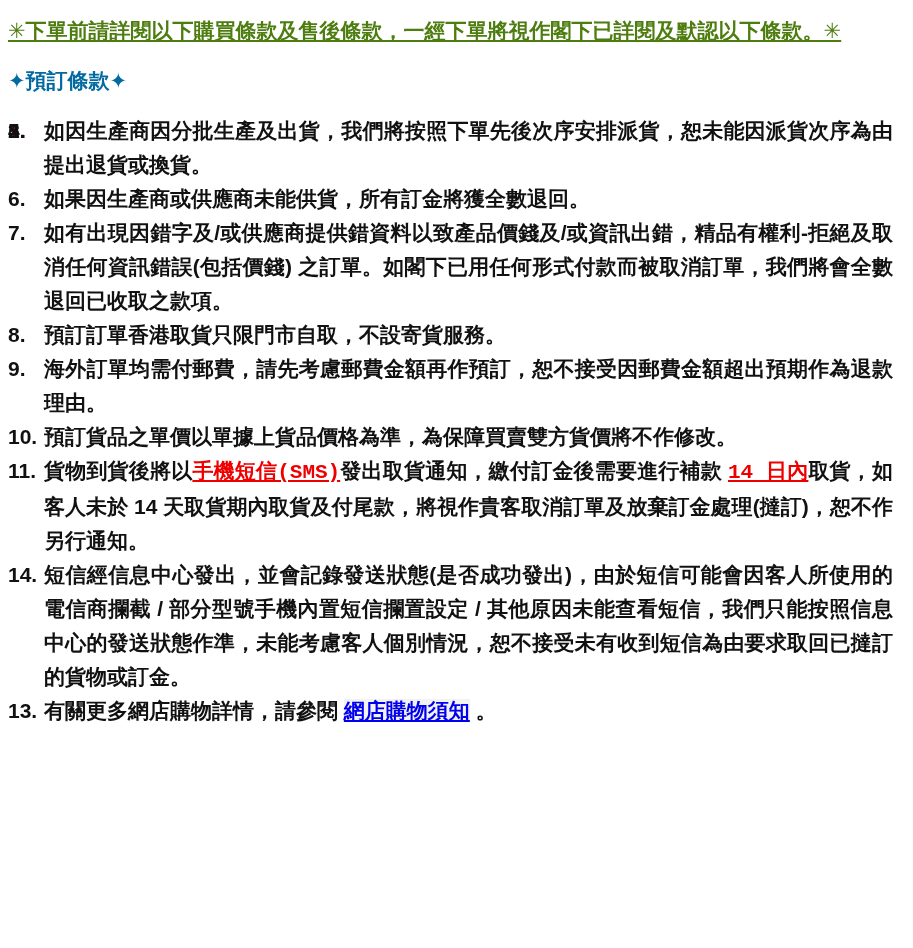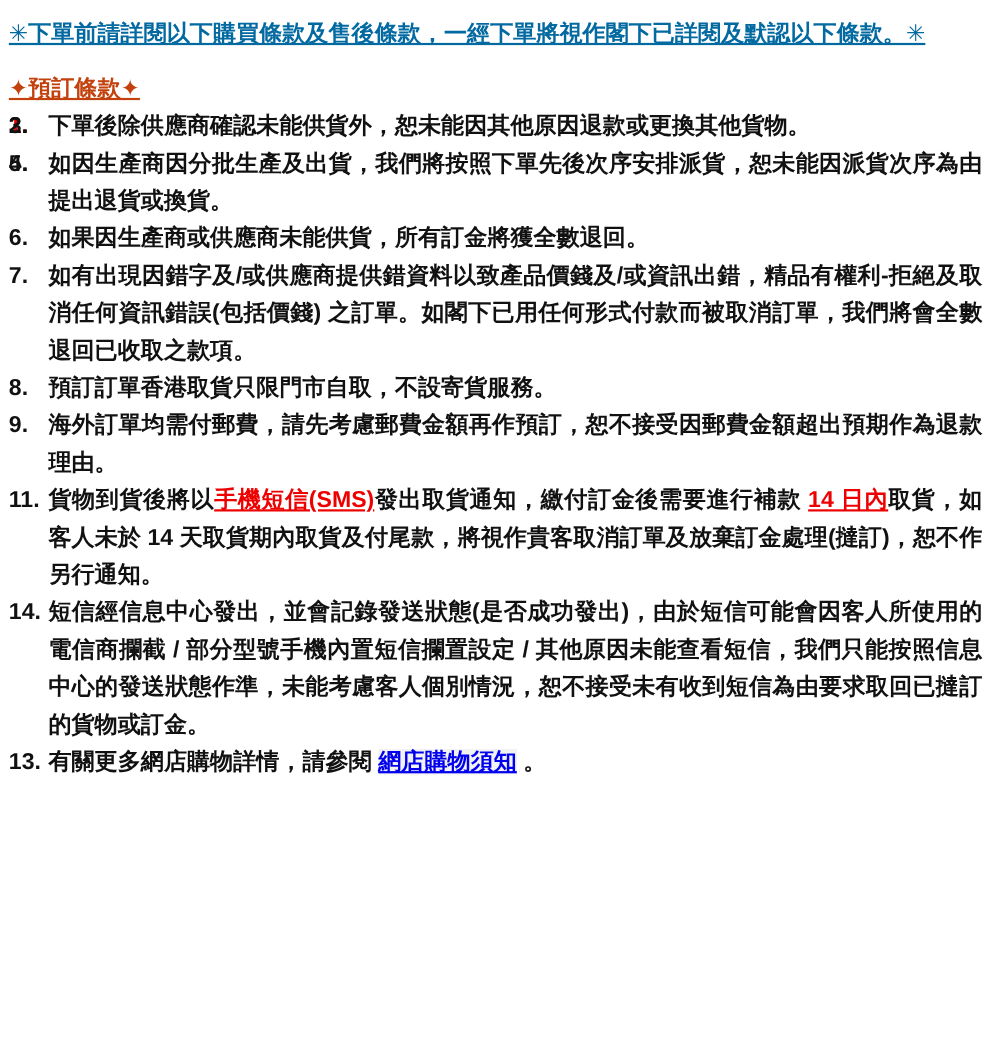--- a/index.html
+++ b/index.html
@@ -7,45 +7,45 @@
     width: 913px;
     box-sizing: border-box;
     padding: 12px 20px 14px 8px;
     font-family: "Liberation Sans", "DejaVu Sans", sans-serif;
     font-weight: 700;
     font-size: 21px;
     line-height: 34px;
     color: #111111;
   }
   .banner {
-    color: #0369a1;
+    color: #4d7c0f;
     text-decoration: underline;
     margin: 2px 0 16px 0;
   }
   .section-title {
-    color: #c2410c;
-    text-decoration: underline;
-    margin: 0 0 0 0;
+    color: #0369a1;
+    margin: 0 0 16px 0;
   }
   .terms { margin: 0; }
   .term {
     position: relative;
     padding-left: 36px;
     text-align: justify;
   }
   .term .num {
     position: absolute;
     left: 0;
     top: 0;
     width: 34px;
   }
   .term.red { color: #ee0000; }
   .red-link {
     color: #ee0000;
     text-decoration: underline;
+    font-family: Liberation Mono, monospace;
   }
   .blue-link {
     color: #0000ee;
     text-decoration: underline;
     background: #f2f2f2;
     cursor: pointer;
   }
 </style>
 </head>
 <body>
@@ -59,21 +59,20 @@
   <div class="term red">
     <span class="num">1.</span>
   </div>
 
   <div class="term">
     <span class="num">2.</span>
   </div>
 
   <div class="term">
     <span class="num">3.</span>
-    <span>下單後除供應商確認未能供貨外，恕未能因其他原因退款或更換其他貨物。</span>
   </div>
 
   <div class="term">
     <span class="num">4.</span>
   </div>
 
   <div class="term">
     <span class="num">5.</span>
     <span>如因生產商因分批生產及出貨，我們將按照下單先後次序安排派貨，恕未能因派貨次序為由提出退貨或換貨。</span>
   </div>
@@ -91,20 +90,24 @@
   <div class="term">
     <span class="num">8.</span>
     <span>預訂訂單香港取貨只限門市自取，不設寄貨服務。</span>
   </div>
 
   <div class="term">
     <span class="num">9.</span>
     <span>海外訂單均需付郵費，請先考慮郵費金額再作預訂，恕不接受因郵費金額超出預期作為退款理由。</span>
   </div>
 
+  <div class="term">
+    <span class="num">10.</span>
+    <span>預訂貨品之單價以單據上貨品價格為準，為保障買賣雙方貨價將不作修改。</span>
+  </div>
 
   <div class="term">
     <span class="num">11.</span>
     <span>貨物到貨後將以</span><span class="red-link">手機短信(SMS)</span><span>發出取貨通知，繳付訂金後需要進行補款 </span><span class="red-link">14 日內</span><span>取貨，如客人未於 14 天取貨期內取貨及付尾款，將視作貴客取消訂單及放棄訂金處理(撻訂)，恕不作另行通知。</span>
   </div>
 
   <div class="term">
     <span class="num">14.</span>
     <span>短信經信息中心發出，並會記錄發送狀態(是否成功發出)，由於短信可能會因客人所使用的電信商攔截 / 部分型號手機內置短信攔置設定 / 其他原因未能查看短信，我們只能按照信息中心的發送狀態作準，未能考慮客人個別情況，恕不接受未有收到短信為由要求取回已撻訂的貨物或訂金。</span>
   </div>

